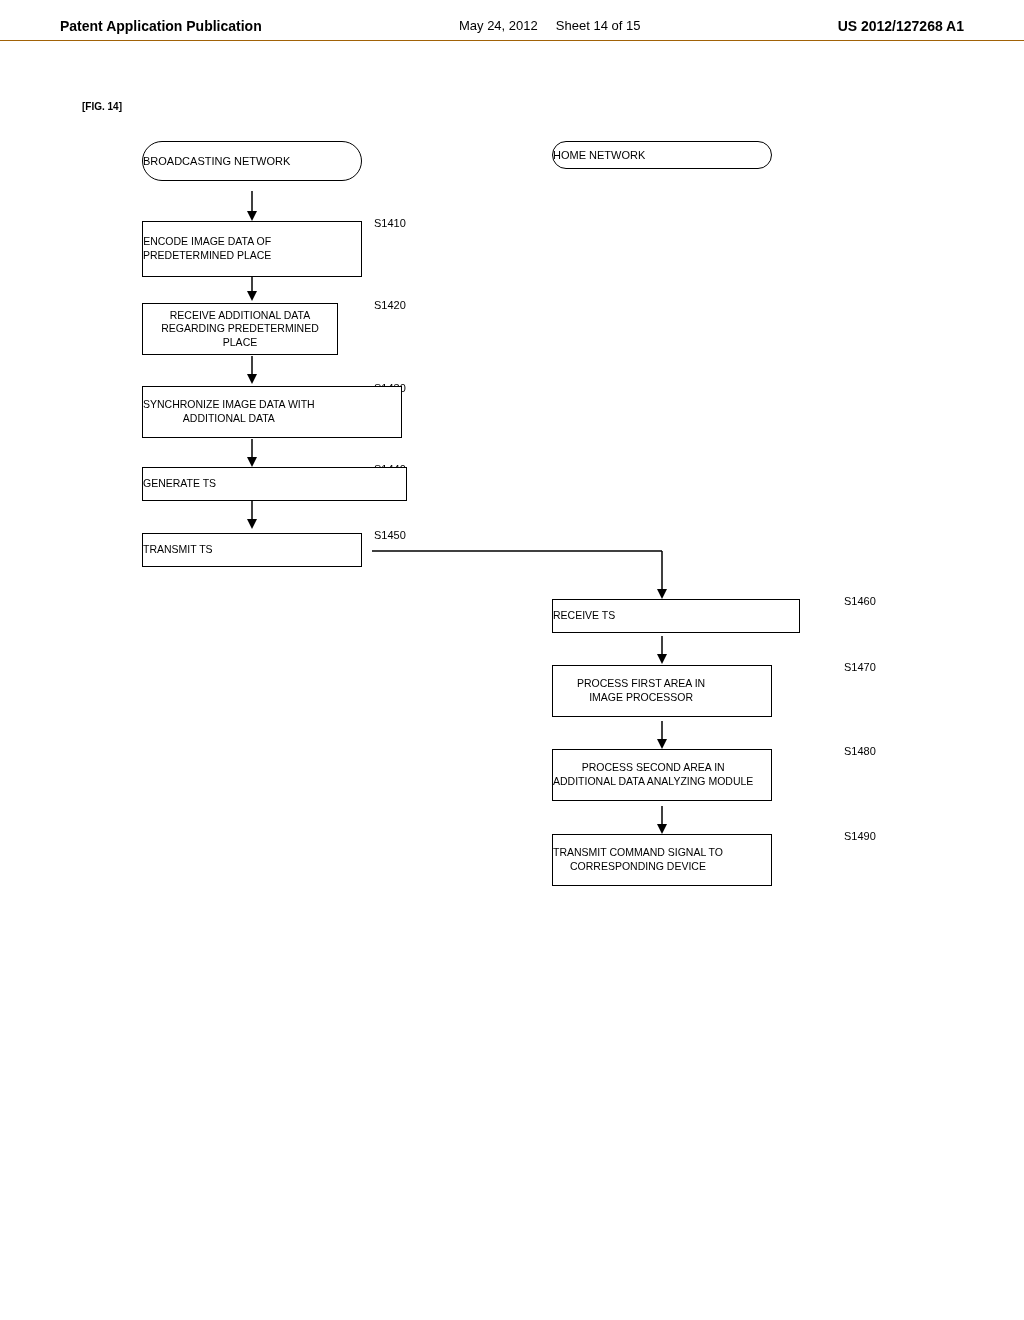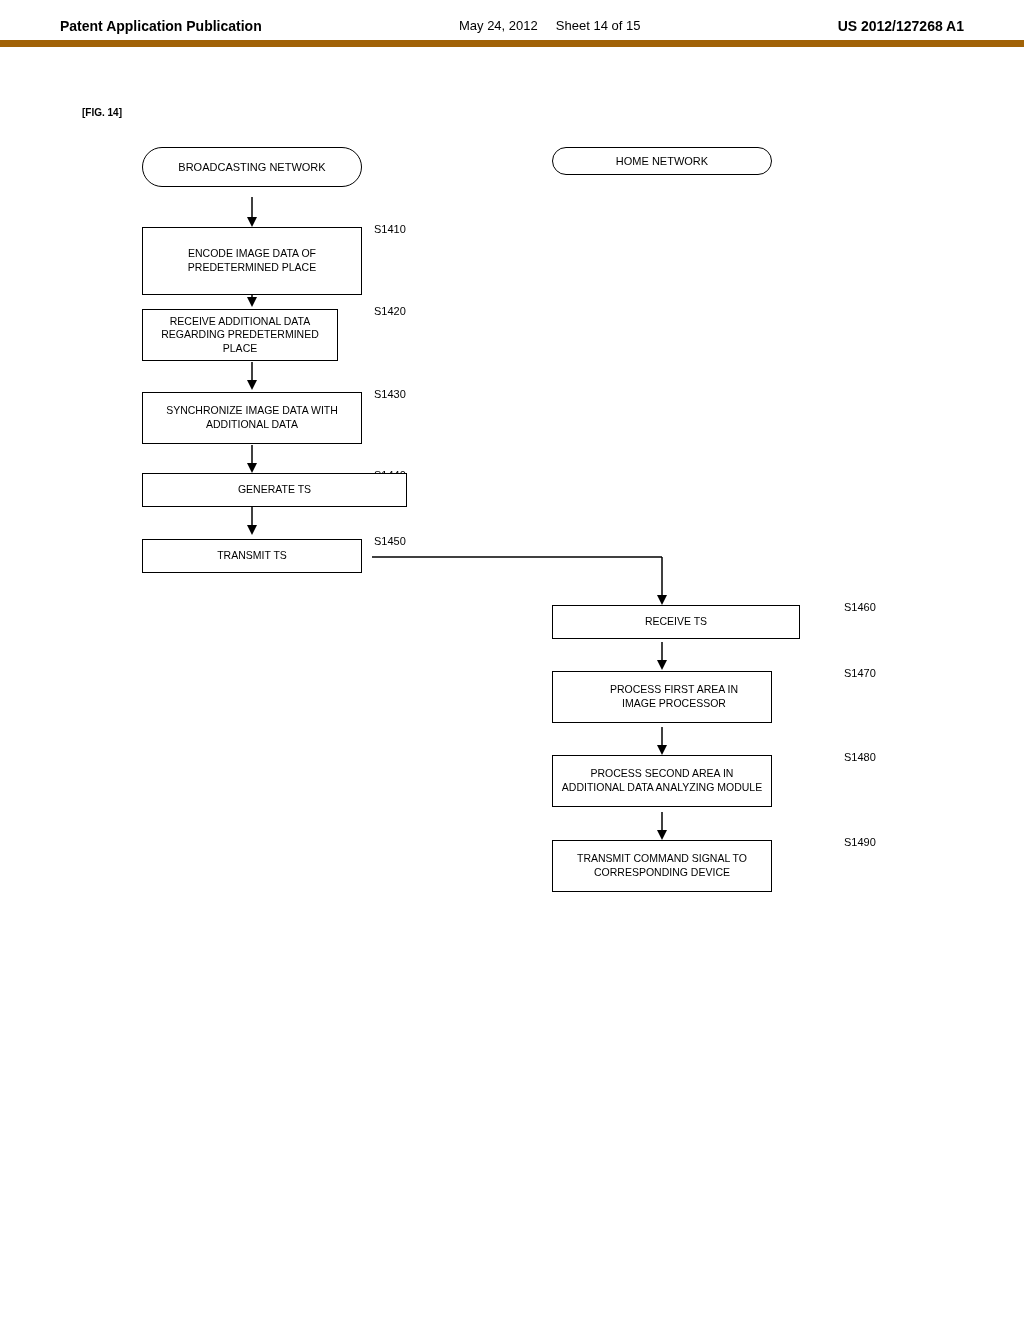--- a/index.html
+++ b/index.html
@@ -10,21 +10,21 @@
       min-height: 1320px;
       position: relative;
       overflow-x: hidden;
     }
 
     .page-header {
       display: flex;
       justify-content: space-between;
       align-items: flex-start;
       padding: 18px 60px 0 60px;
-      border-bottom: 7px solid #a16207;
+      border-bottom: 1px solid #a16207;
       padding-bottom: 6px;
     }
 
     .header-left {
       font-size: 14px;
       font-weight: bold;
       font-family: Arial, sans-serif;
     }
 
     .header-center {
@@ -54,21 +54,21 @@
       left: 0;
     }
 
     
     .box {
       position: absolute;
       border: 1.5px solid #000;
       background: #fff;
       display: flex;
       align-items: center;
-      justify-content: center;
+      justify-content: flex-start;
       text-align: center;
       font-family: Arial, sans-serif;
       font-size: 11px;
       font-weight: normal;
       line-height: 1.3;
     }
 
     .box-rounded {
       border-radius: 20px;
     }
@@ -140,31 +140,31 @@
   <div class="box box-rounded" style="left:60px; top:40px; width:220px; height:40px; font-size:11px;">
     <span>BROADCASTING NETWORK</span>
   </div>
 
   <div class="box box-rounded" style="left:470px; top:40px; width:220px; height:28px; font-size:11px;">
     <span>HOME NETWORK</span>
   </div>
 
   <div class="step-label" style="left:292px; top:116px;">S1410</div>
 
-  <div class="box" style="left:60px; top:120px; width:220px; height:68px; white-space:pre-line; font-size:10.5px;">ENCODE IMAGE DATA OF
+  <div class="box" style="left:60px; top:120px; width:220px; height:56px; white-space:pre-line; font-size:10.5px;">ENCODE IMAGE DATA OF
 PREDETERMINED PLACE</div>
 
   <div class="step-label" style="left:292px; top:198px;">S1420</div>
 
   <div class="box" style="left:60px; top:202px; width:196px; height:52px; white-space:pre-line; font-size:10.5px;">RECEIVE ADDITIONAL DATA
 REGARDING PREDETERMINED PLACE</div>
 
   <div class="step-label" style="left:292px; top:281px;">S1430</div>
 
-  <div class="box" style="left:60px; top:285px; width:220px; height:52px; white-space:pre-line; font-size:10.5px;">SYNCHRONIZE IMAGE DATA WITH
+  <div class="box" style="left:60px; top:285px; width:260px; height:52px; white-space:pre-line; font-size:10.5px;">SYNCHRONIZE IMAGE DATA WITH
 ADDITIONAL DATA</div>
 
   <div class="step-label" style="left:292px; top:362px;">S1440</div>
 
   <div class="box" style="left:60px; top:366px; width:265px; height:34px; font-size:10.5px;">GENERATE TS</div>
 
   <div class="step-label" style="left:292px; top:428px;">S1450</div>
 
   <div class="box" style="left:60px; top:432px; width:220px; height:34px; font-size:10.5px;">TRANSMIT TS</div>
 

